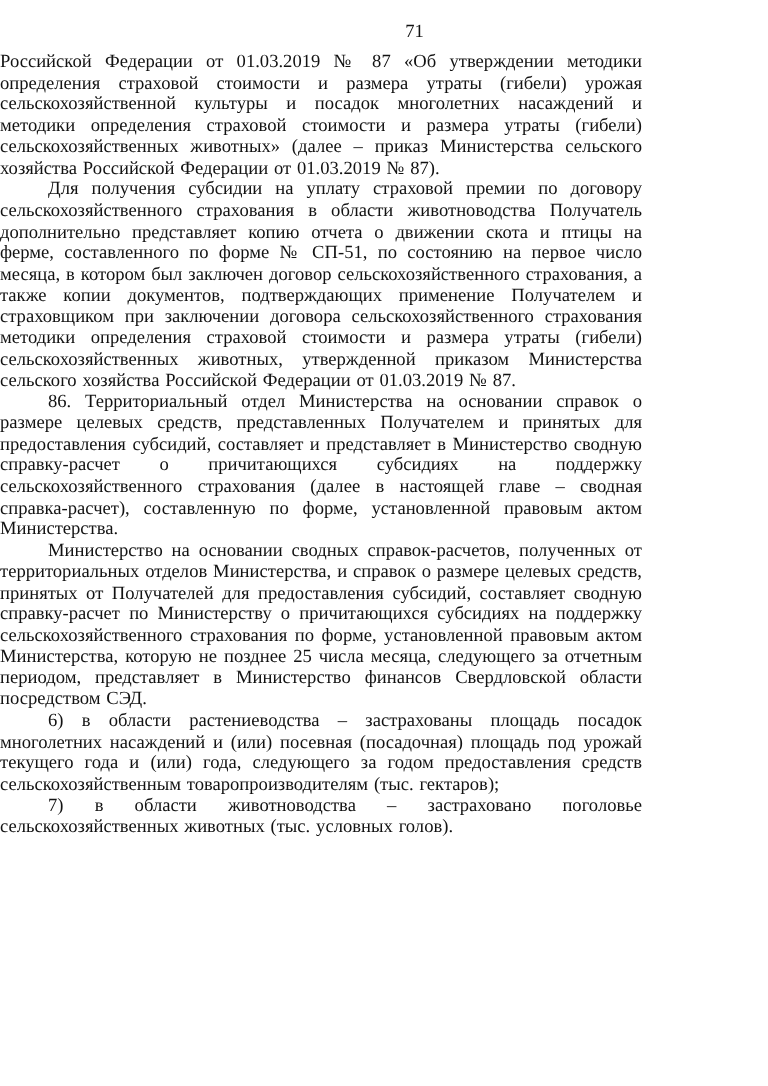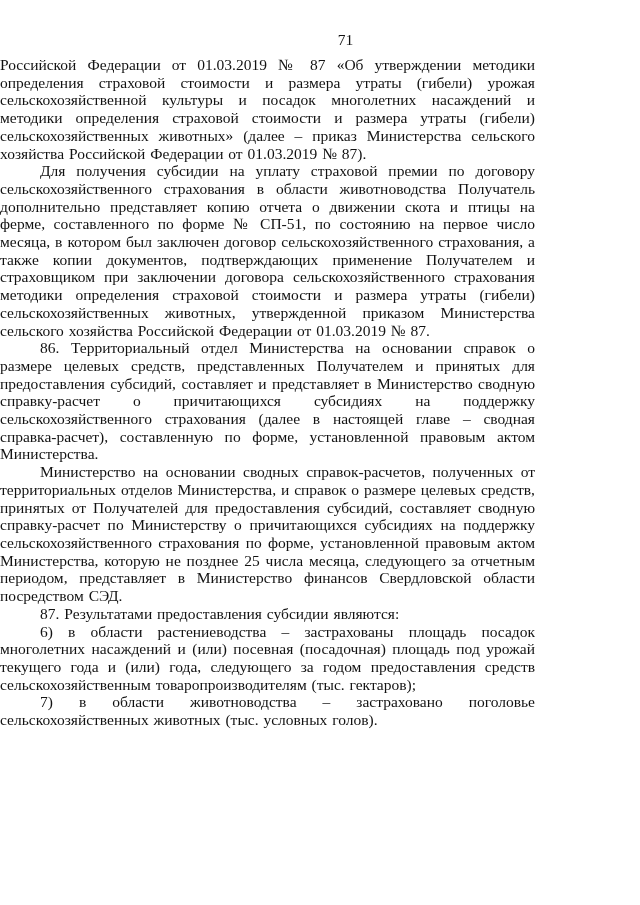--- a/index.html
+++ b/index.html
@@ -9,21 +9,21 @@
   }
   body {
     width: 640px;
     height: 905px;
     position: relative;
     font-family: "Liberation Serif", serif;
     color: #121212;
     overflow: hidden;
   }
   .doc {
-    padding-top: 31px;
+    padding-top: 18px;
   }
   .page-number {
     width: 535px;
     margin-left: 78px;
     text-align: center;
     font-size: 15.5px;
     line-height: 18px;
   }
   .content {
     width: 535px;
@@ -44,17 +44,16 @@
 <body>
 
 <div class="doc">
   <div class="page-number">71</div>
 
   <div class="content">
     <p>Российской Федерации от 01.03.2019 № 87 «Об утверждении методики определения страховой стоимости и размера утраты (гибели) урожая сельскохозяйственной культуры и посадок многолетних насаждений и методики определения страховой стоимости и размера утраты (гибели) сельскохозяйственных животных» (далее – приказ Министерства сельского хозяйства Российской Федерации от 01.03.2019 № 87).</p>
     <p class="indent">Для получения субсидии на уплату страховой премии по договору сельскохозяйственного страхования в области животноводства Получатель дополнительно представляет копию отчета о движении скота и птицы на ферме, составленного по форме № СП-51, по состоянию на первое число месяца, в котором был заключен договор сельскохозяйственного страхования, а также копии документов, подтверждающих применение Получателем и страховщиком при заключении договора сельскохозяйственного страхования методики определения страховой стоимости и размера утраты (гибели) сельскохозяйственных животных, утвержденной приказом Министерства сельского хозяйства Российской Федерации от 01.03.2019 № 87.</p>
     <p class="indent">86. Территориальный отдел Министерства на основании справок о размере целевых средств, представленных Получателем и принятых для предоставления субсидий, составляет и представляет в Министерство сводную справку-расчет о причитающихся субсидиях на поддержку сельскохозяйственного страхования (далее в настоящей главе – сводная справка-расчет), составленную по форме, установленной правовым актом Министерства.</p>
     <p class="indent">Министерство на основании сводных справок-расчетов, полученных от территориальных отделов Министерства, и справок о размере целевых средств, принятых от Получателей для предоставления субсидий, составляет сводную справку-расчет по Министерству о причитающихся субсидиях на поддержку сельскохозяйственного страхования по форме, установленной правовым актом Министерства, которую не позднее 25 числа месяца, следующего за отчетным периодом, представляет в Министерство финансов Свердловской области посредством СЭД.</p>
-    <p class="indent">87. Результатами предоставления субсидии являются:</p>
     <p class="indent">6) в области растениеводства – застрахованы площадь посадок многолетних насаждений и (или) посевная (посадочная) площадь под урожай текущего года и (или) года, следующего за годом предоставления средств сельскохозяйственным товаропроизводителям (тыс. гектаров);</p>
     <p class="indent">7) в области животноводства – застраховано поголовье сельскохозяйственных животных (тыс. условных голов).</p>
   </div>
 </div>
 
 </body></html>

